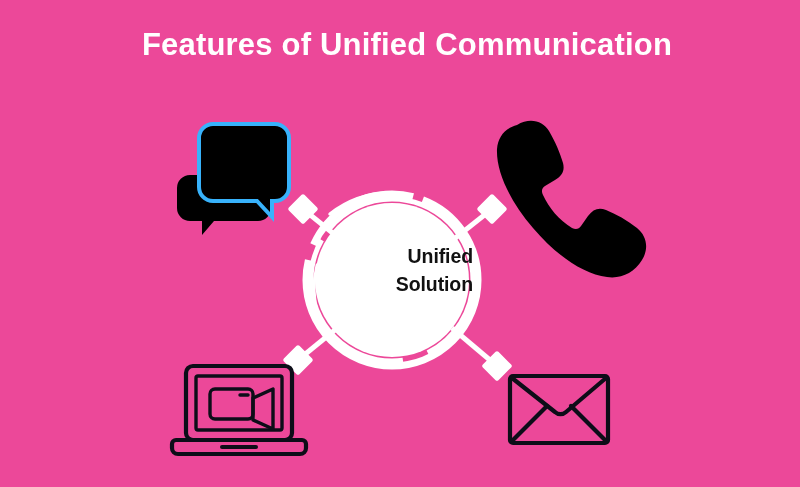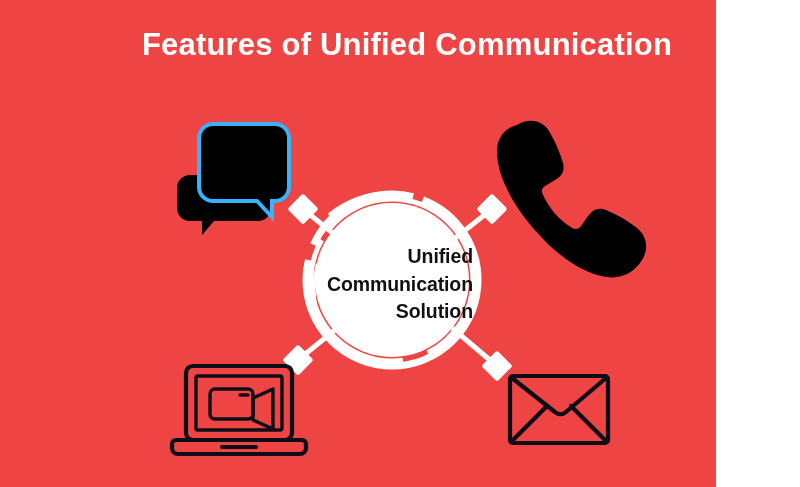--- a/index.html
+++ b/index.html
@@ -7,24 +7,24 @@
     margin: 0;
     padding: 0;
     background: #ffffff;
   }
   body {
     font-family: "Liberation Sans", sans-serif;
   }
 
   #infographic {
     position: relative;
-    width: 716px;
+    width: 800px;
     height: 487px;
     overflow: hidden;
-    background: #ef4444;
+    background: #ec4899;
   }
 
   
   .title {
     position: absolute;
     left: 0;
     top: 26px;
     width: 800px;
     text-align: center;
     padding-left: 14px;
@@ -170,17 +170,16 @@
       <path d="M 512 378 L 555 412 a 8 8 0 0 0 11 0 L 606 378"></path>
 
       <path d="M 512 441 L 547 406"></path>
       <path d="M 606 441 L 571 406"></path>
     </g>
 
   </svg>
 
   <div class="center-text">
     <div>Unified</div>
-    <div>Communication</div>
     <div>Solution</div>
   </div>
 
 </div>
 
 </body></html>

